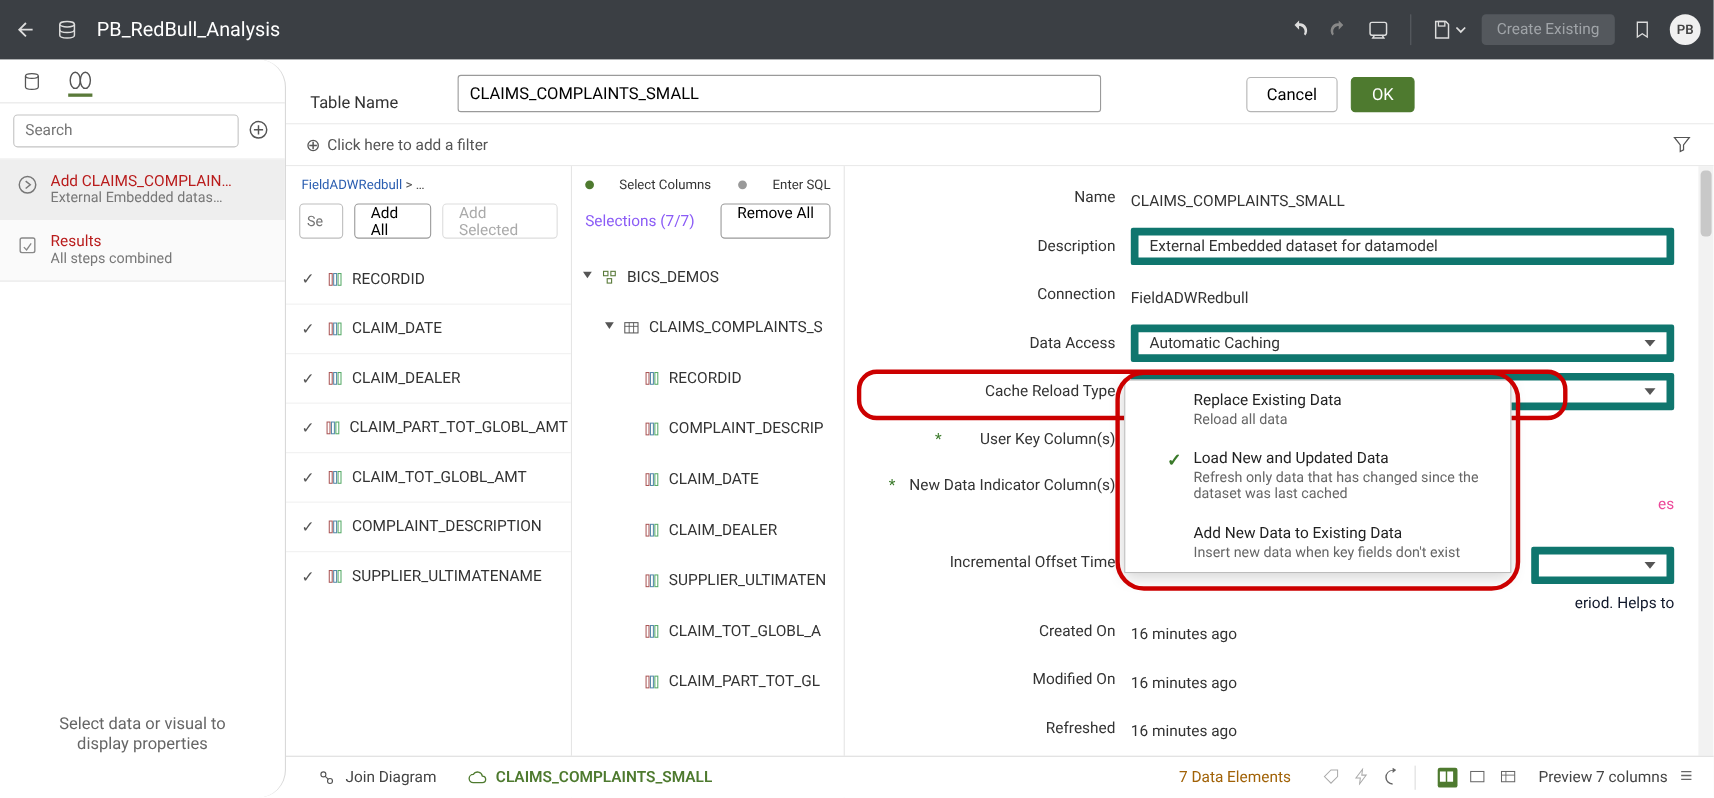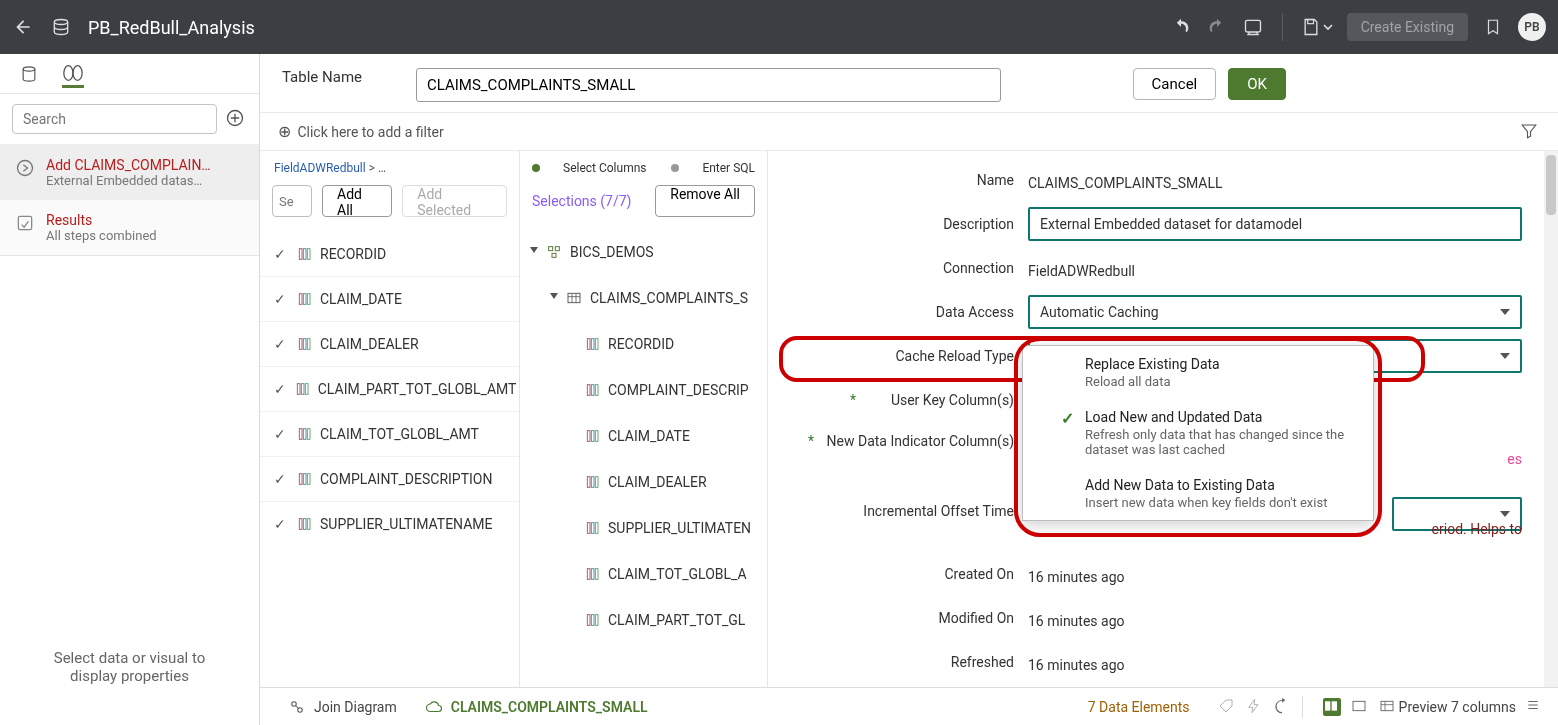--- a/index.html
+++ b/index.html
@@ -25,21 +25,21 @@
 }
 .topbar .avatar {
   width: 28px; height: 28px; border-radius: 50%; background: #f0f0f0; color:#444;
   display:flex; align-items:center; justify-content:center; font-size:12px; font-weight:600;
 }
 
 
 .shell { display: flex; height: calc(725px - 54px); }
 
 
-.sidebar { width: 260px; border-right: 1px solid #d9d9d9; display:flex; flex-direction:column; }
+.sidebar { width: 260px; border-right: 1px solid #d9d9d9; display:flex; flex-direction:column;border-radius:25px; }
 .side-tabs { height: 40px; display:flex; align-items:center; gap: 22px; padding: 0 18px; border-bottom:1px solid #e5e5e5;}
 .side-tabs .tab-ico { width: 22px; height: 22px; display:flex; align-items:center; justify-content:center; cursor:pointer; }
 .side-tabs .tab-ico.active { border-bottom: 3px solid #5a7a3a; padding-bottom: 4px; margin-top:6px;}
 .side-search-row { display:flex; align-items:center; gap:8px; padding: 10px 12px; }
 .side-search {
   flex:1; height: 30px; border:1px solid #c4c4c4; border-radius:4px; padding: 0 10px; font-size:14px; color:#666;
 }
 .side-add { width:22px; height:22px; cursor:pointer; }
 .side-steps { background:#fafafa; border-top:1px solid #eee; }
 .step-item { display:flex; gap:10px; padding: 12px 14px; cursor:pointer; }
@@ -48,21 +48,21 @@
 .step-text .t1 { font-size: 14px; color:#b91c1c; white-space:nowrap; overflow:hidden; text-overflow:ellipsis; max-width:190px;}
 .step-text .t2 { font-size: 13px; color:#777; white-space:nowrap; overflow:hidden; text-overflow:ellipsis; max-width:190px;}
 .side-gap { flex:1; border-top:1px solid #e5e5e5; margin-top:auto; }
 .side-placeholder { text-align:center; color:#666; font-size:15px; padding: 60px 30px 40px; }
 
 
 .content { flex:1; display:flex; flex-direction:column; position:relative; }
 
 
 .tablename-row {
-  display:flex; align-items:flex-start; gap: 24px; padding: 14px 22px 10px; border-bottom:1px solid #eaeaea;
+  display:flex; align-items:flex-end; gap: 24px; padding: 14px 22px 10px; border-bottom:1px solid #eaeaea;
 }
 .tablename-row .lbl { font-size:15px; color:#333; width:110px; }
 .tablename-row input {
   width: 585px; height: 34px; border:1px solid #9a9a9a; border-radius:3px; padding:0 10px; font-size:15px;
 }
 .tablename-row .btns { margin-left:auto; display:flex; gap:12px; margin-right: 250px;}
 .btn {
   height:32px; padding:0 18px; border-radius:4px; border:1px solid #b5b5b5; background:#fff; font-size:15px; cursor:pointer;
   display:inline-flex; align-items:center;
 }
@@ -111,21 +111,21 @@
 .tri { width:0; height:0; border-left:5px solid #555; border-top:4px solid transparent; border-bottom:4px solid transparent;}
 .tri.down { border-left:4px solid transparent; border-right:4px solid transparent; border-top:6px solid #555; }
 
 
 .form { padding: 12px 36px 12px 20px; position:relative;}
 .form-row { display:flex; align-items:center; margin-bottom: 10px; min-height: 34px;}
 .form-row .flabel { width: 240px; text-align:right; padding-right: 14px; font-size:14px; color:#333; position:relative;}
 .form-row .flabel .req { color:#3a7a2a; position:absolute; left: 62px; }
 .form-row .fval { flex:1; font-size:14px; color:#333; }
 .finput {
-  width: 100%; height: 34px; border:2px solid #0f766e; border-radius:2px; padding:0 10px; font-size:14px; background:#fff;
+  width: 100%; height: 34px; border:7px solid #0f766e; border-radius:2px; padding:0 10px; font-size:14px; background:#fff;
   display:flex; align-items:center; justify-content:space-between;
 }
 .finput .caret { border-left:5px solid transparent; border-right:5px solid transparent; border-top:6px solid #555;}
 .finput.text { justify-content:flex-start;}
 .fstatic { padding-top:6px;}
 
 
 .hl-border { position:absolute; border:4px solid #c00; border-radius:18px; pointer-events:none; }
 #hl1 { left: -9px; top: -3px; width: 646px; height: 46px; }
 
@@ -515,21 +515,21 @@
           </div>
           <div class="form-row" style="align-items:flex-start;">
             <div class="flabel" style="padding-top:6px;">Incremental Offset Time</div>
             <div class="fval" style="position:relative; height:50px;">
               <div style="position:absolute; right:0; top:0;">
                   <div class="finput" style="width:130px;">
                     <span></span>
                     <span class="caret"></span>
                   </div>
                 </div>
-              <div style="position:absolute; right:0; top:24px; color:#7f1d1d;">eriod. Helps to</div>
+              <div style="position:absolute; right:0; top:44px; color:#0f172a;">eriod. Helps to</div>
             </div>
           </div>
 
           <div class="form-row">
             <div class="flabel">Created On</div>
             <div class="fval fstatic">16 minutes ago</div>
           </div>
           <div class="form-row">
             <div class="flabel">Modified On</div>
             <div class="fval fstatic">16 minutes ago</div>
@@ -613,21 +613,21 @@
           <svg width="16" height="16" viewBox="0 0 24 24">
             <rect x="3" y="5" width="18" height="14" fill="none" stroke="#666" stroke-width="1.4"></rect>
           </svg>
         </div>
       <div class="bi">
           <svg width="16" height="16" viewBox="0 0 24 24">
             <rect x="3" y="5" width="18" height="14" fill="none" stroke="#666" stroke-width="1.4"></rect>
             <path d="M3 10h18M9 5v14" stroke="#666" stroke-width="1.2"></path>
           </svg>
         </div>
-      <div style="margin-left:2px;">Preview 7 columns</div>
+      <div style="margin-left:18px;">Preview 7 columns</div>
       <div class="bi">
           <svg width="14" height="14" viewBox="0 0 24 24">
             <path d="M4 6h16M4 12h16M4 18h16" stroke="#666" stroke-width="2"></path>
           </svg>
         </div>
     </div>
   </div>
 </div>
 
 </body></html>

